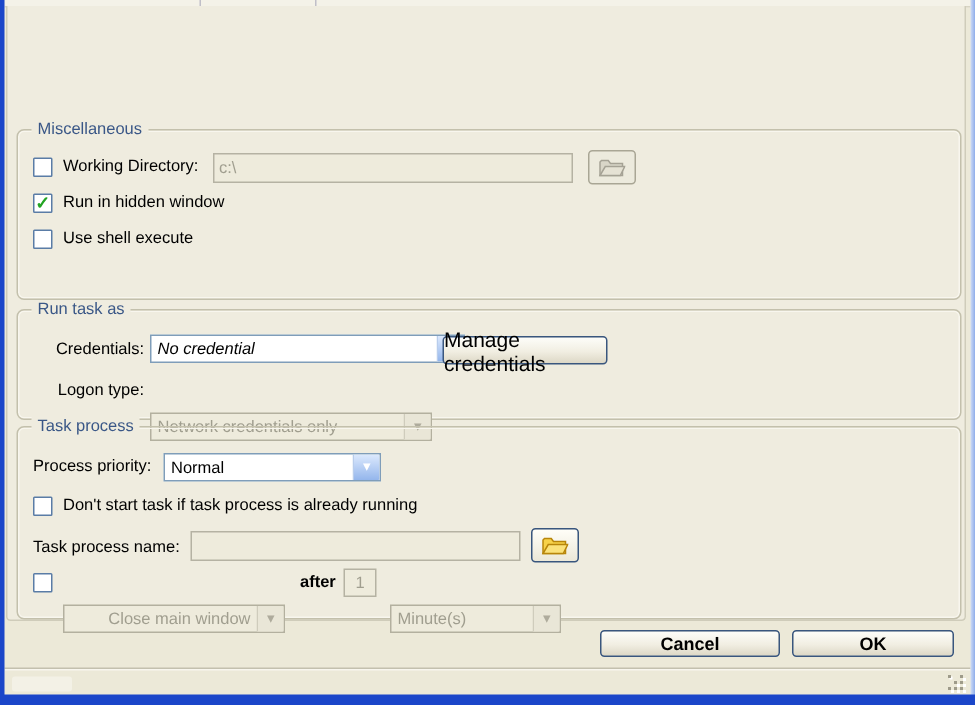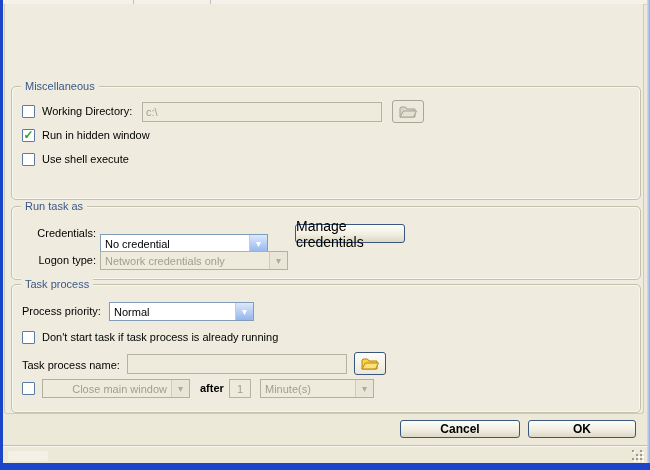--- a/index.html
+++ b/index.html
@@ -30,21 +30,21 @@
   input.tf{position:absolute;box-sizing:border-box;border:1px solid #7f9db9;background:#fff;font:11px "Liberation Sans",sans-serif;padding:1px 3px;color:#000;}
   input.tf:disabled,input.tf.disabled{background:#eeebdc;border-color:#b5b2a3;color:#a09e8f;}
   input.center{text-align:center;}
 
   
   .combo{position:absolute;box-sizing:border-box;border:1px solid #7f9db9;background:#fff;display:flex;align-items:center;}
   .combo-text{flex:1;padding:0 4px;white-space:nowrap;overflow:hidden;}
   .combo-btn{width:17px;align-self:stretch;display:flex;align-items:center;justify-content:center;
     background:linear-gradient(180deg,#dce9fd,#94b6ec);border-left:1px solid #b9cdec;border-radius:0 1px 1px 0;
     color:#fff;font-size:10px;line-height:1;}
-  .combo.disabled{border-color:#b3b09f;background:#eeebdc;}
+  .combo.disabled{border-color:#b3b09f;background:#eeebdc;margin-top:24px;}
   .combo.disabled .combo-text{color:#a09e8f;}
   .combo.disabled .combo-btn{background:#e9e6d7;border-left-color:#cfccbc;color:#aeab9c;}
 
   
   .cb{position:absolute;width:13px;height:13px;box-sizing:border-box;background:#fff;border:1px solid #5a7ca6;border-radius:1px;
       display:flex;align-items:center;justify-content:center;}
   .cb .check{color:#23a423;font-weight:bold;font-size:12px;line-height:10px;margin-top:-1px;}
 
   
   .btn{position:absolute;box-sizing:border-box;border:1px solid #39567e;border-radius:3px;
@@ -96,21 +96,21 @@
       <span class="lbl" style="left:30px;top:41px;line-height:14px;">Run in hidden window</span>
 
       <div class="cb" style="left:10px;top:66px;"></div>
       <span class="lbl" style="left:30px;top:65px;line-height:14px;">Use shell execute</span>
     </div>
 
     <div class="group" style="left:6px;top:202px;width:628px;height:72px;">
       <span class="group-caption">Run task as</span>
 
       <span class="lbl lbl-r" style="left:8px;top:17px;width:76px;line-height:19px;">Credentials:</span>
-      <div class="combo" style="left:88px;top:27px;width:168px;height:19px;">
+      <div class="combo" style="left:88px;top:16px;width:210px;height:19px;font-style:italic;">
         <span class="combo-text">No credential</span>
         <span class="combo-btn">
             <span>▾</span>
           </span>
       </div>
       <div class="btn" style="left:283px;top:17px;width:110px;height:19px;">
         <span>Manage credentials</span>
       </div>
 
       <span class="lbl lbl-r" style="left:8px;top:44px;width:76px;line-height:19px;">Logon type:</span>

